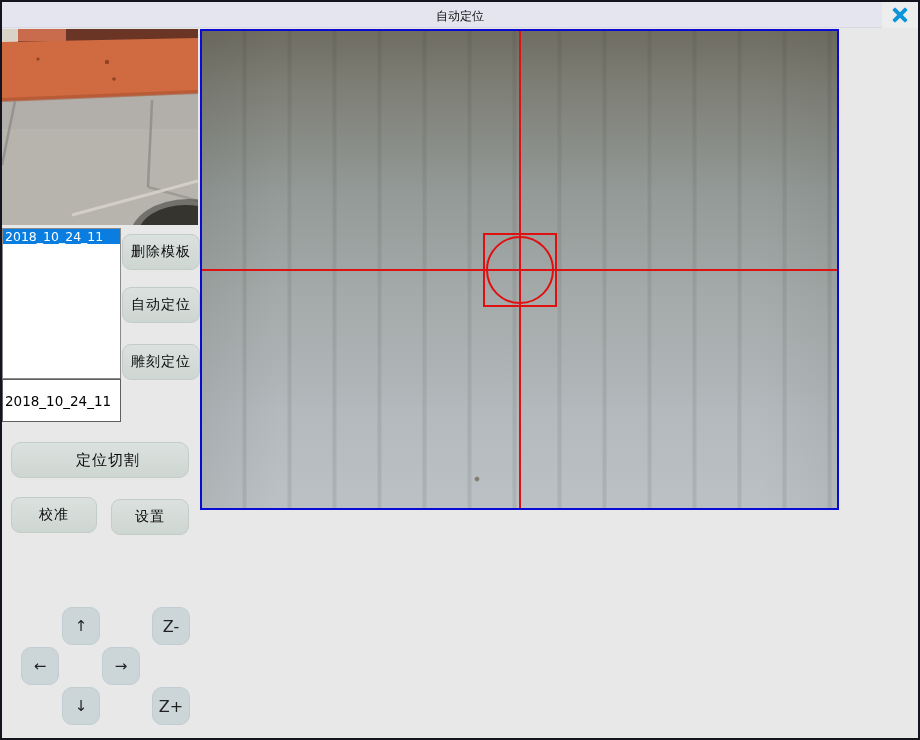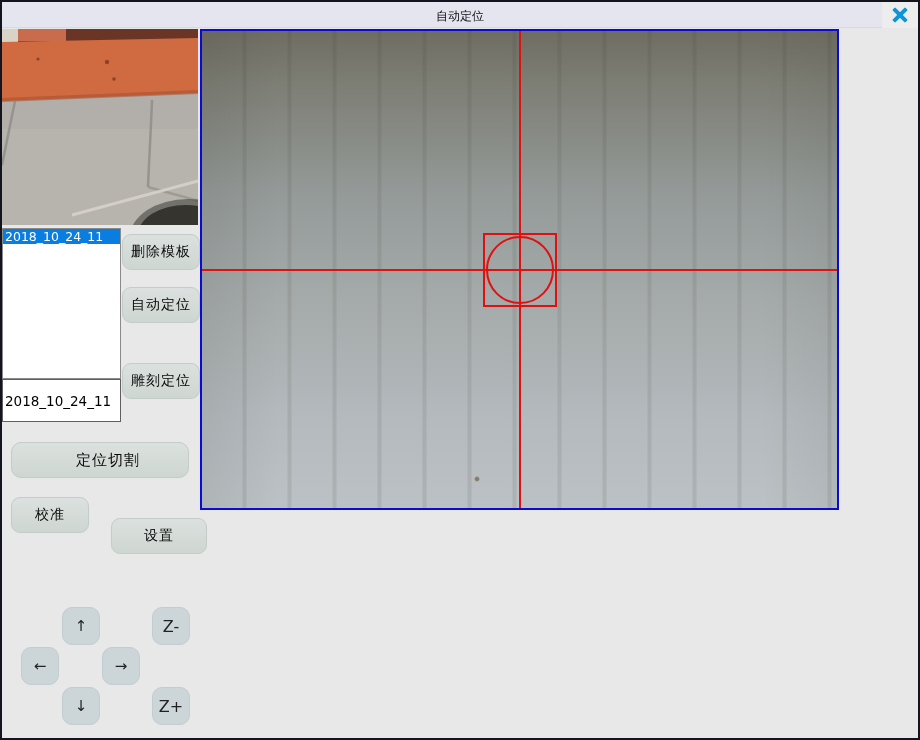--- a/index.html
+++ b/index.html
@@ -48,25 +48,25 @@
   
   .btn {
     position: absolute; display: flex; align-items: center; justify-content: center;
     background: linear-gradient(#dbe1de, #ced6d2);
     border: 1px solid #c3ccc8; border-radius: 9px;
     font-size: 14px; color: #0a0a0a; cursor: pointer; letter-spacing: 1px;
   }
   .btn-tpl { left: 120px; width: 78px; height: 36px; font-family: Liberation Serif, serif; }
   #btn-delete  { top: 232px; }
   #btn-clear   { top: 285px; }
-  #btn-engrave { top: 361px; }
+  #btn-engrave { top: 342px; }
   #btn-add     { top: 383px; }
   #btn-poscut  { left: 9px; top: 440px; width: 178px; height: 36px; border-radius: 10px; font-size: 15px; padding-left: 16px; }
-  #btn-calib   { left: 9px;   top: 495px; width: 78px; height: 36px; }
-  #btn-settings{ left: 109px; top: 516px; width: 96px; height: 36px; }
+  #btn-calib   { left: 9px;   top: 495px; width: 86px; height: 36px; }
+  #btn-settings{ left: 109px; top: 497px; width: 78px; height: 36px; }
   #btn-image   { left: 9px;   top: 550px; width: 78px; height: 36px;
                  background: #fb0505; border: 1px solid #e00000; border-radius: 10px; }
   #btn-match   { left: 109px; top: 550px; width: 78px; height: 36px; }
   .btn-jog {
     width: 38px; height: 38px; border-radius: 10px; letter-spacing: 0;
     background: #ccd6d9; border: 1px solid #c2cdd1; font-size: 15px; color: #222;
   }
   #jog-up    { left: 60px;  top: 605px; }
   #jog-zminus{ left: 150px; top: 605px; font-size: 16px; }
   #jog-left  { left: 19px;  top: 645px; }

